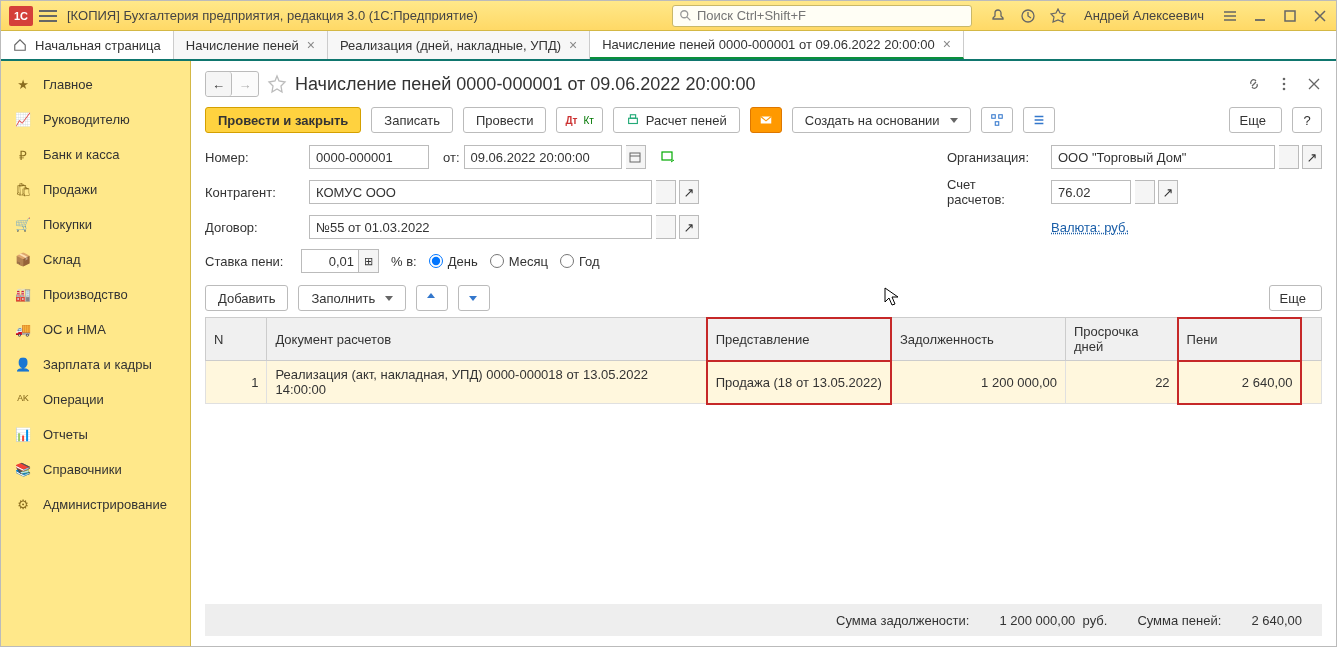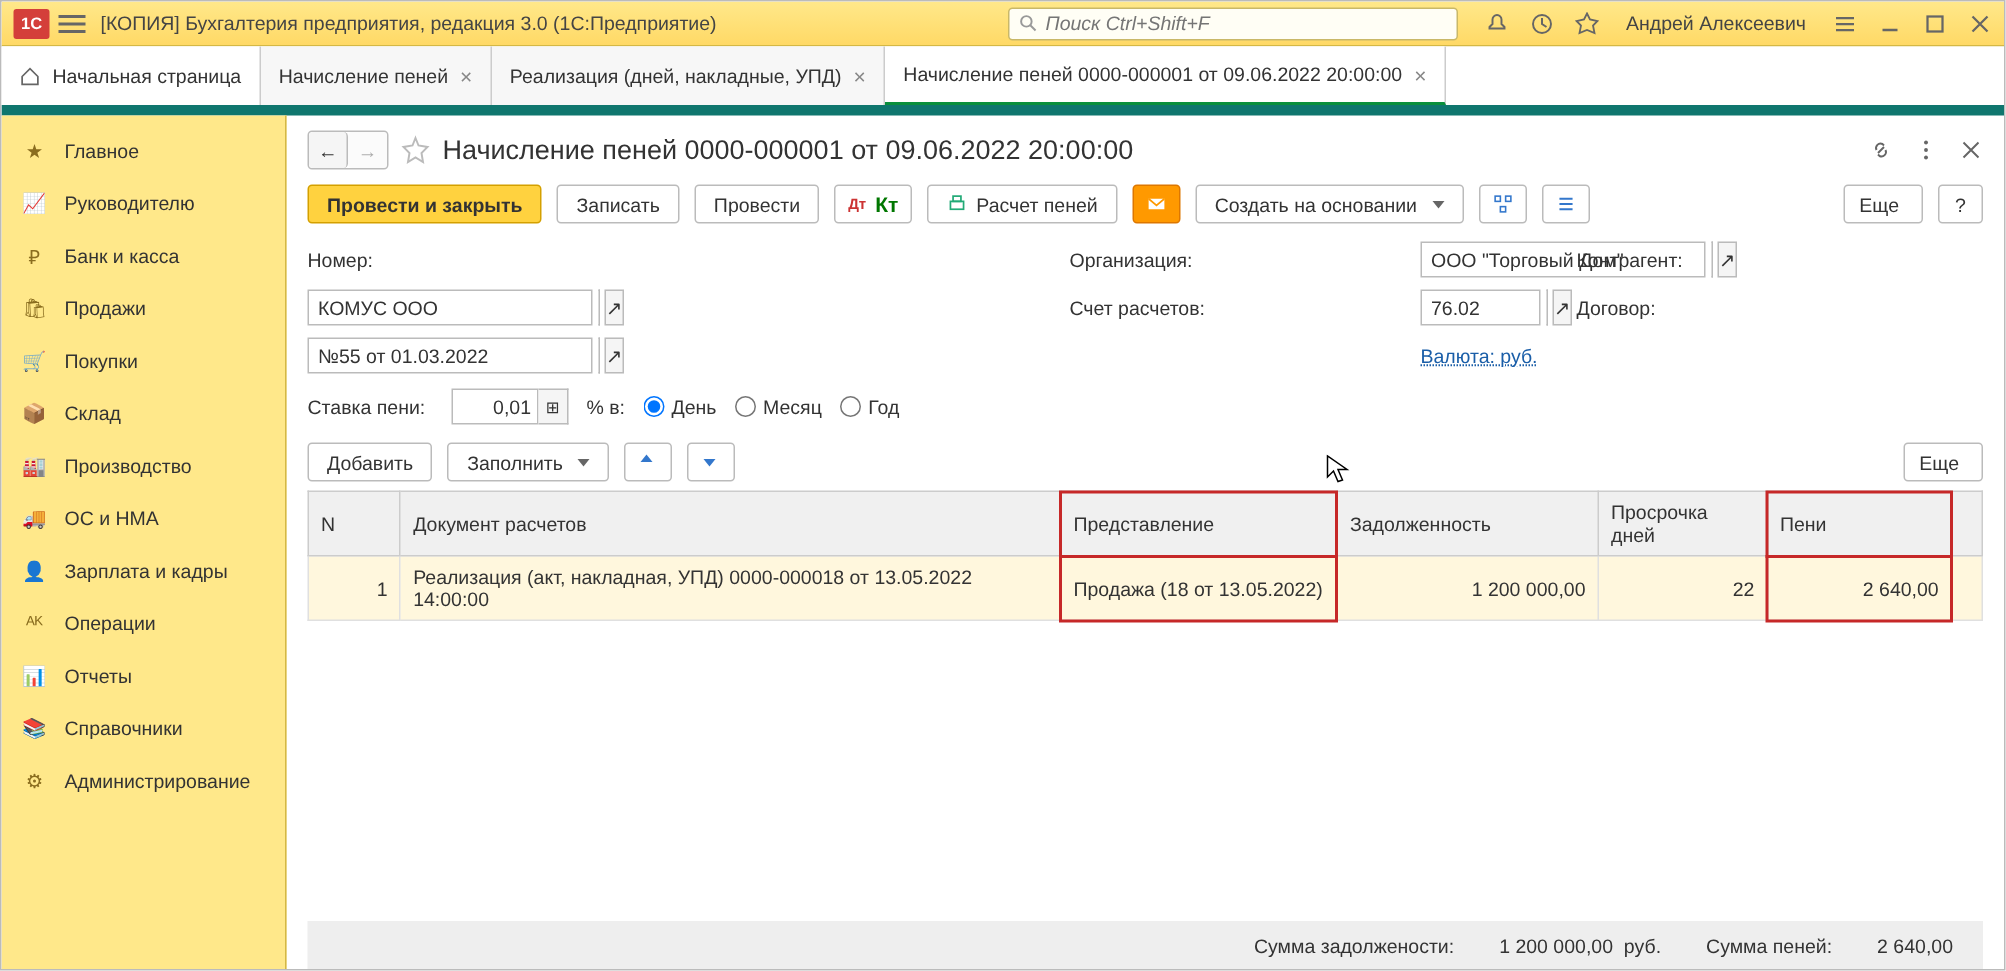--- a/index.html
+++ b/index.html
@@ -4,25 +4,25 @@
 <style>
 *{box-sizing:border-box;margin:0;padding:0;font-family:Arial,sans-serif;font-size:13px;color:#333}
 body{background:#fff;width:1337px;height:647px;overflow:hidden;border:1px solid #bbb}
 .titlebar{height:30px;background:linear-gradient(#ffe88a,#ffd966);display:flex;align-items:center;padding:0 8px;border-bottom:1px solid #d4b845}
 .logo-1c{width:24px;height:20px;background:#d43f3a;color:#fff;font-weight:bold;font-size:11px;display:flex;align-items:center;justify-content:center;border-radius:2px;margin-right:6px}
 .hamburger{width:18px;margin-right:10px;cursor:pointer}
 .hamburger div{height:2px;background:#666;margin:3px 0}
 .title-text{flex:0 0 auto;color:#444}
 .search-box{margin-left:auto;width:300px;height:22px;border:1px solid #c9b868;background:#fffef5;border-radius:3px;display:flex;align-items:center;padding:0 6px}
 .search-box svg{width:14px;height:14px;margin-right:4px}
-.search-box input{border:none;background:transparent;outline:none;flex:1;font-style:italic;color:#999}
+.search-box input{border:none;background:transparent;outline:none;flex:1;color:#999}
 .title-icons{display:flex;align-items:center;gap:14px;margin-left:18px}
 .title-icons svg{width:16px;height:16px;cursor:pointer}
 .user-name{color:#444;margin:0 4px}
-.tabs-row{height:46px;background:#fff;display:flex;align-items:stretch;border-bottom:7px solid #0f766e}
+.tabs-row{height:30px;background:#fff;display:flex;align-items:stretch;border-bottom:2px solid #0f766e}
 .home-tab{display:flex;align-items:center;padding:0 12px;border-right:1px solid #ccc;background:#fff}
 .tab{display:flex;align-items:center;padding:12px 12px;border-right:1px solid #ccc;background:#f7f7f7;cursor:pointer;position:relative}
 .tab.active{background:#fff;border-bottom:2px solid #0a8f3c}
 .tab .close{margin-left:8px;color:#888;font-size:14px}
 .body-row{display:flex;height:calc(100% - 60px)}
 .sidebar{width:190px;background:#ffe88a;border-right:1px solid #d4b845;padding-top:6px}
 .sb-item{display:flex;align-items:center;height:35px;padding:0 14px;cursor:pointer;color:#333}
 .content{flex:1;padding:10px 14px;overflow:auto;position:relative}
 .doc-header{display:flex;align-items:center;gap:8px;margin-bottom:10px}
 .nav-btn{width:26px;height:24px;border:1px solid #bbb;background:#f5f5f5;border-radius:3px;display:flex;align-items:center;justify-content:center;cursor:pointer}
@@ -215,21 +215,21 @@
           <span>Провести и закрыть</span>
         </button>
       <button class="btn">
           <span>Записать</span>
         </button>
       <button class="btn">
           <span>Провести</span>
         </button>
       <button class="btn icon-only">
           <span style="color:#c33;font-size:10px;font-weight:bold">Дт</span>
-          <span style="color:#070;font-size:14px;font-weight:bold">Кт</span>
+          <span style="color:#070;font-size:10px;font-weight:normal">Кт</span>
         </button>
       <button class="btn">
         <svg viewBox="0 0 16 16">
             <rect x="3" y="6" width="10" height="6" fill="none" stroke="#2a7" stroke-width="1.3"></rect>
             <rect x="5" y="2" width="6" height="4" fill="none" stroke="#2a7" stroke-width="1.3"></rect>
           </svg>
         <span>Расчет пеней</span>
       </button>
       <button class="btn icon-only" style="background:#f90;border-color:#d70">
           <svg viewBox="0 0 16 16">
@@ -257,20 +257,35 @@
         <button class="more-btn">
             <span>Еще</span>
             <span class="caret"></span>
           </button>
         <button class="help-btn">?</button>
       </div>
     </div>
 
     <div class="form-grid">
       <span class="lbl">Номер:</span>
+      <div class="fld">
+        <input class="inp" style="width: 120px;" value="0000-000001">
+        <span class="lbl" style="margin-left:10px">от:</span>
+        <input class="inp date" value="09.06.2022 20:00:00" style="">
+        <div class="dd-btn">
+            <svg width="12" height="12" viewBox="0 0 12 12">
+              <rect x="1" y="2" width="10" height="9" fill="none" stroke="#666"></rect>
+              <line x1="1" y1="5" x2="11" y2="5" stroke="#666"></line>
+            </svg>
+          </div>
+        <svg width="16" height="16" style="margin-left:10px" viewBox="0 0 16 16">
+            <rect x="2" y="3" width="10" height="8" fill="none" stroke="#0a0" stroke-width="1.2"></rect>
+            <path d="M11 13l3-2" stroke="#0a0"></path>
+          </svg>
+      </div>
       <span></span>
       <span class="lbl">Организация:</span>
       <div class="fld">
         <input class="inp" style="flex: 1 1 0%;" value="ООО &quot;Торговый Дом&quot;">
         <div class="dd-btn">
             <span class="caret" style="margin:0"></span>
           </div>
         <div class="open-btn">↗</div>
       </div>
 

